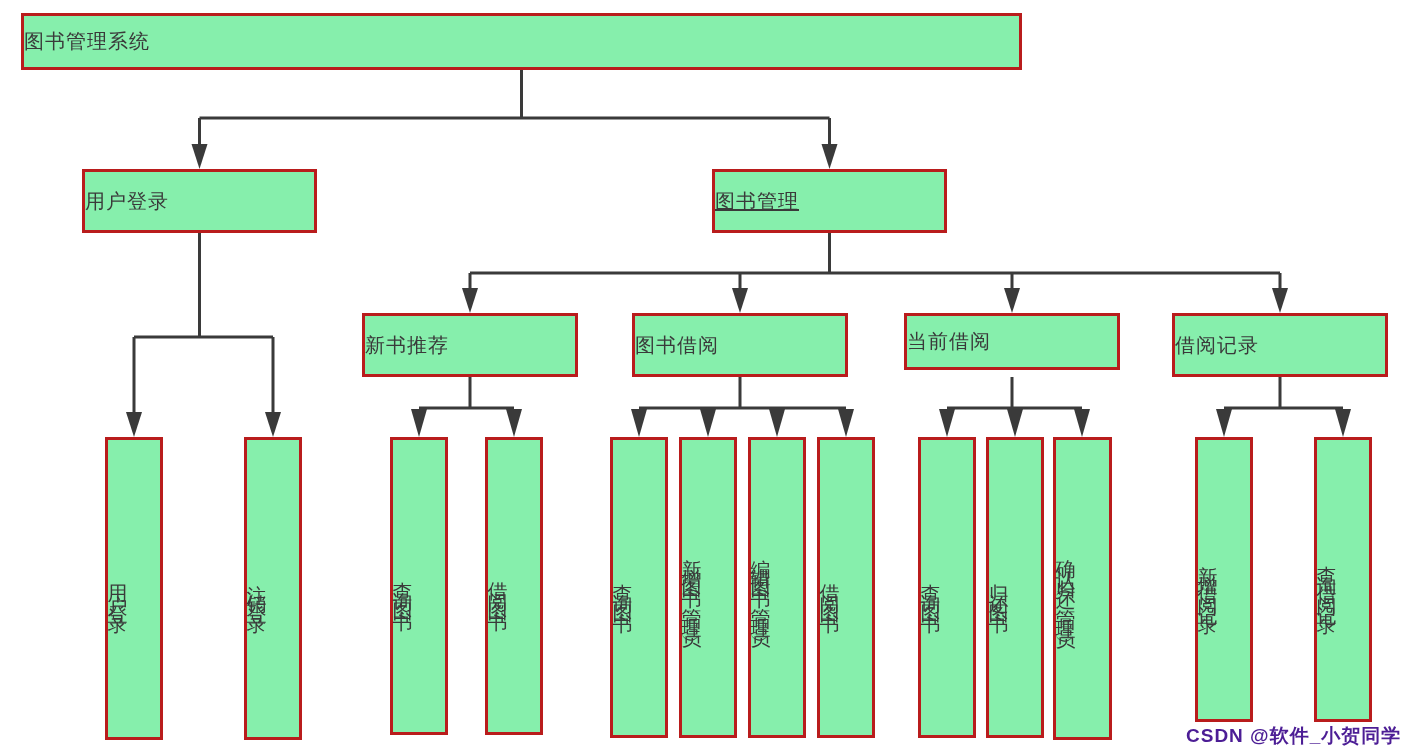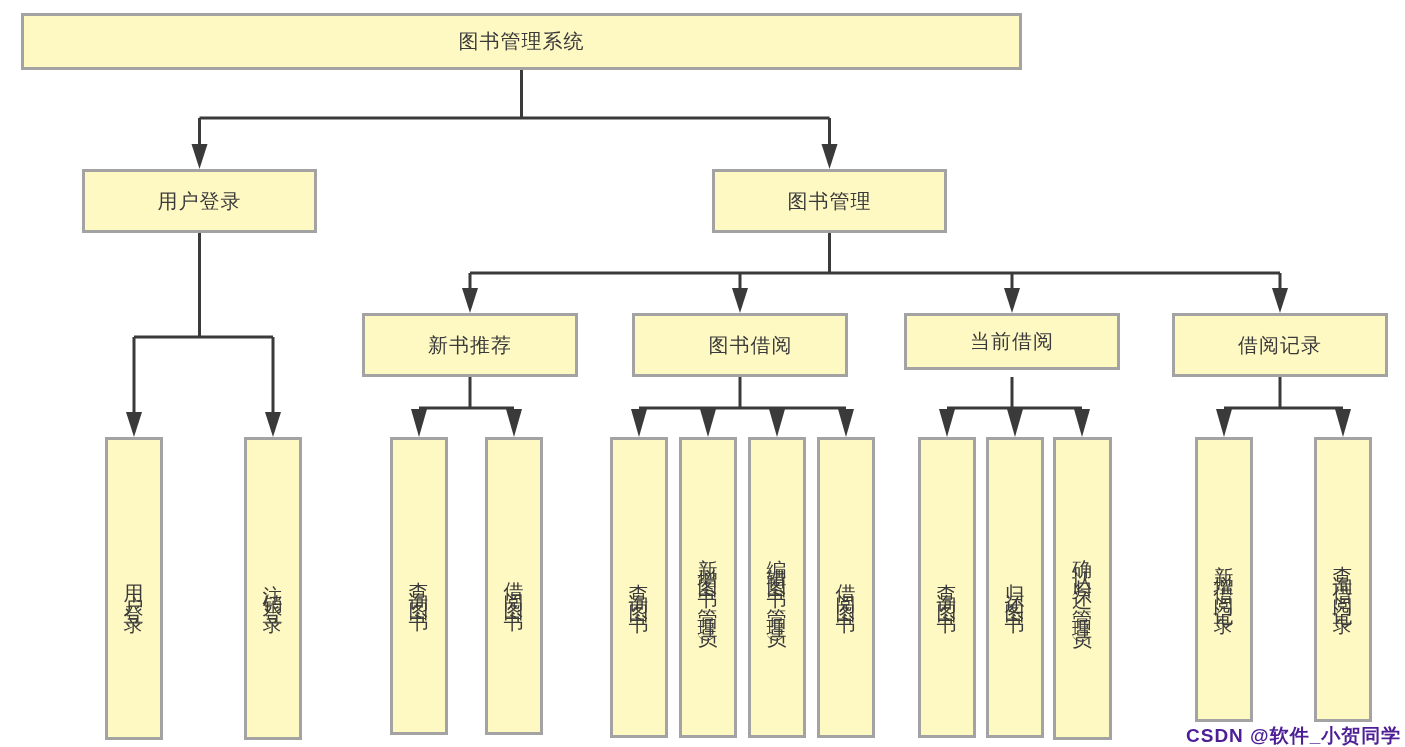--- a/index.html
+++ b/index.html
@@ -14,25 +14,25 @@
   }
   #connectors {
     position: absolute;
     left: 0; top: 0;
     width: 1405px; height: 747px;
     z-index: 1;
   }
   .node {
     position: absolute;
     box-sizing: border-box;
-    border: 3px solid #a3a3a3;
-    background: #fef9c3;
+    border: 3px solid #b91c1c;
+    background: #86efac;
     display: flex;
     align-items: center;
-    justify-content: center;
+    justify-content: flex-start;
     z-index: 2;
   }
   .hnode {
     font-size: 20px;
     letter-spacing: 1px;
     white-space: nowrap;
   }
   .vnode .vtext {
     writing-mode: vertical-rl;
     text-orientation: mixed;
@@ -98,28 +98,28 @@
     </g>
   </svg>
 
   <div class="node hnode" style="left:21px; top:13px; width:1001px; height:57px;">
     <span>图书管理系统</span>
   </div>
 
   <div class="node hnode" style="left:82px; top:169px; width:235px; height:64px;">
     <span>用户登录</span>
   </div>
-  <div class="node hnode" style="left:712px; top:169px; width:235px; height:64px;">
+  <div class="node hnode" style="left:712px; top:169px; width:235px; height:64px;text-decoration:underline;">
     <span>图书管理</span>
   </div>
 
   <div class="node hnode" style="left:362px; top:313px; width:216px; height:64px;">
     <span>新书推荐</span>
   </div>
-  <div class="node hnode" style="left:632px; top:313px; width:216px; height:64px;padding-left:21px;">
+  <div class="node hnode" style="left:632px; top:313px; width:216px; height:64px;">
     <span>图书借阅</span>
   </div>
   <div class="node hnode" style="left:904px; top:313px; width:216px; height:57px;">
     <span>当前借阅</span>
   </div>
   <div class="node hnode" style="left:1172px; top:313px; width:216px; height:64px;font-family:Liberation Serif, serif;">
     <span>借阅记录</span>
   </div>
 
   <div class="node vnode" style="left:105px; top:437px; width:58px; height:303px;">

